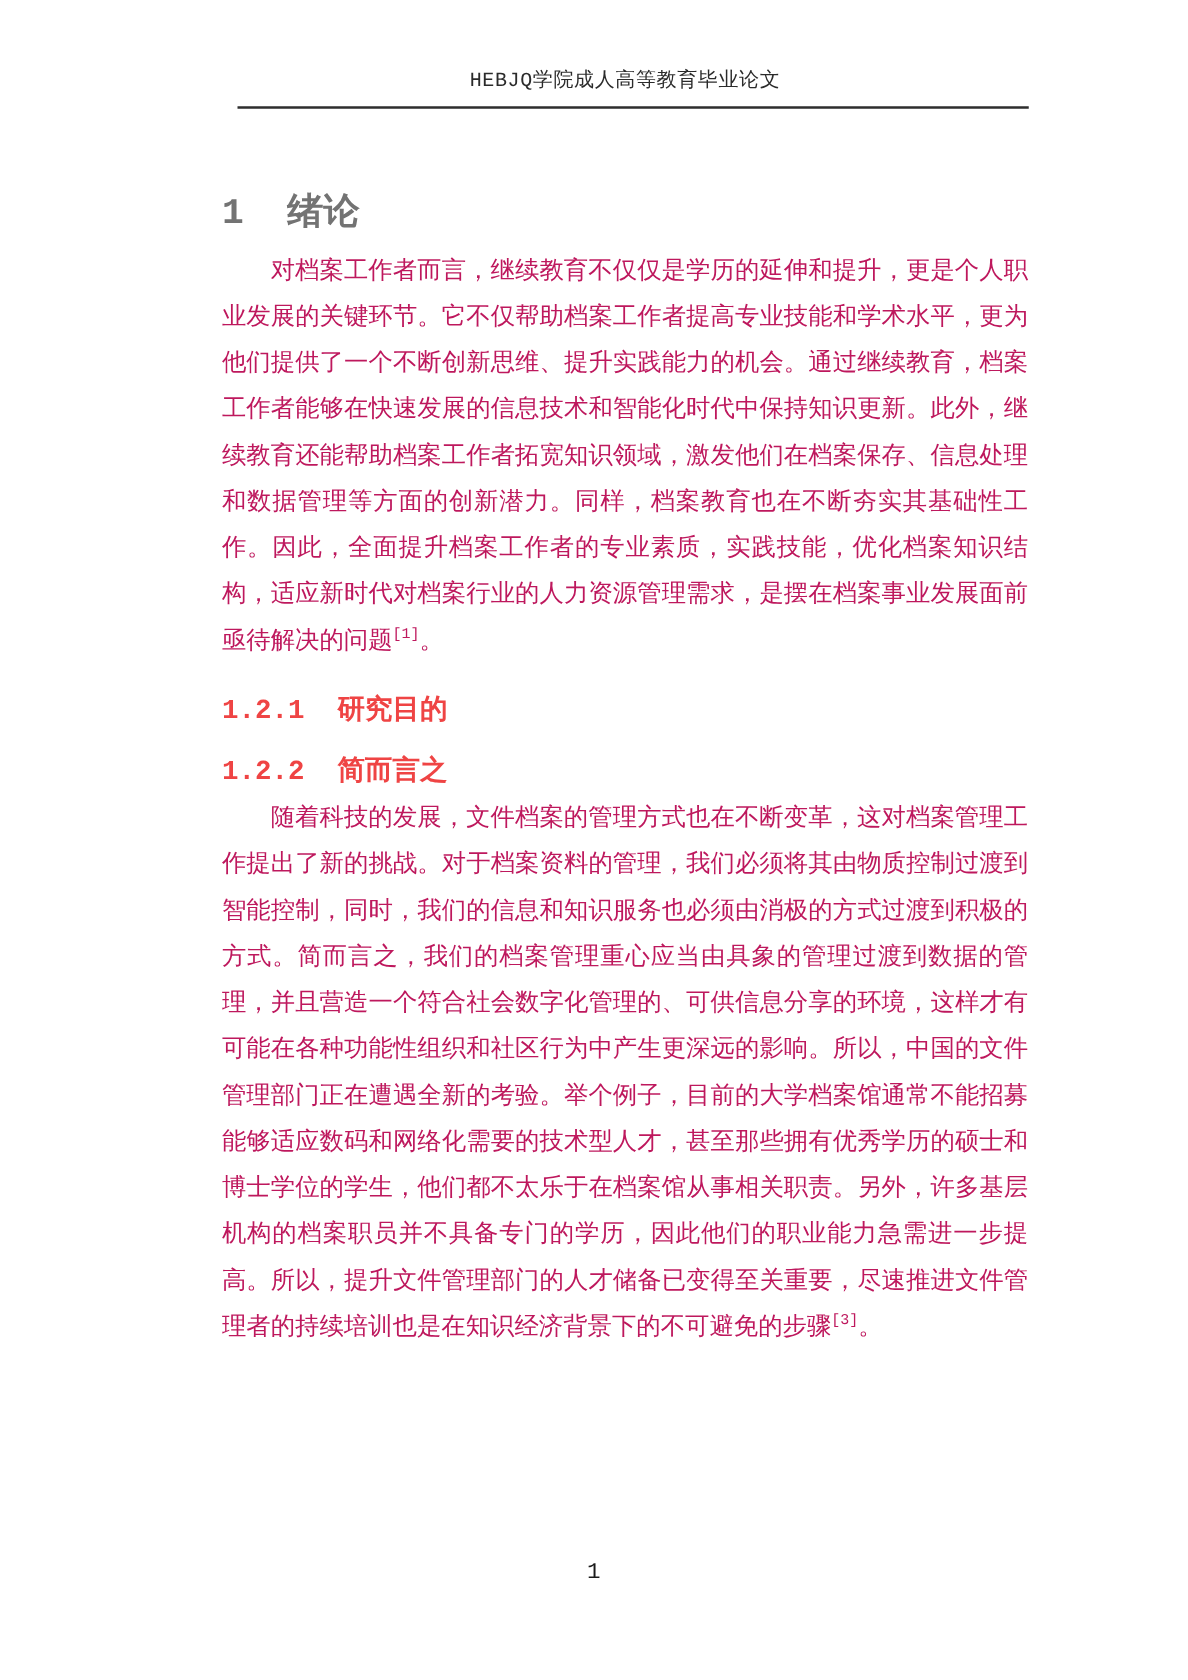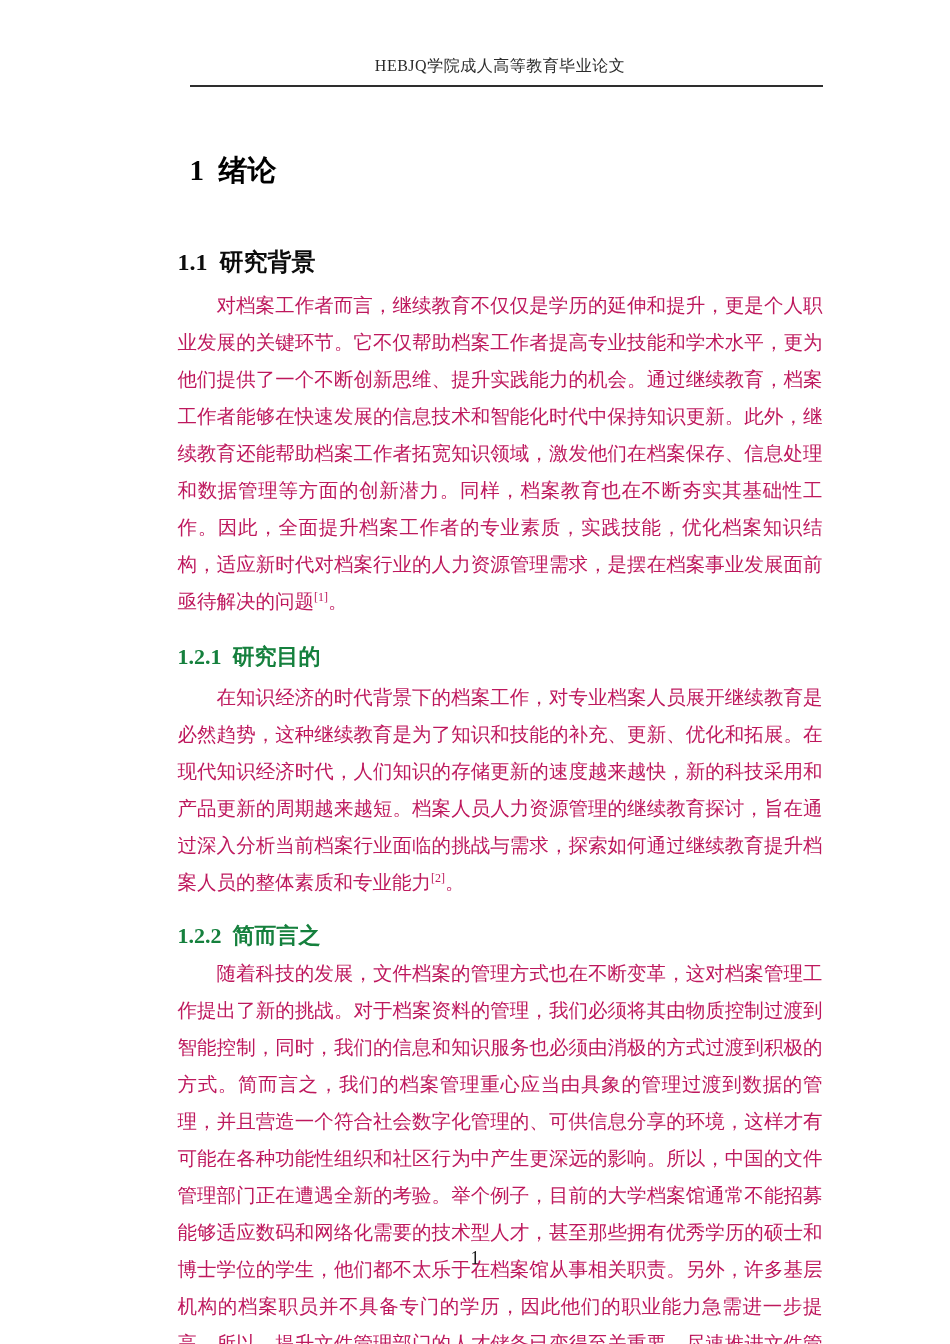--- a/index.html
+++ b/index.html
@@ -5,21 +5,21 @@
   html, body { margin: 0; padding: 0; background: #ffffff; }
   .page {
     position: relative;
     width: 795px;
     height: 1344px;
     margin: 0 auto;
     background: #ffffff;
     box-sizing: border-box;
     padding: 55px 50px 0 100px;
     overflow: hidden;
-    font-family: Liberation Serif, serif;
+    font-family: Liberation Mono, monospace;
     color: #111111;
   }
   .header-title {
     text-align: center;
     font-size: 16px;
     line-height: 21px;
     color: #2b2b2b;
     letter-spacing: 0.5px;
   }
   .header-rule {
@@ -27,38 +27,37 @@
     border: 0;
     border-bottom: 2px solid #2e2e2e;
     height: 0;
   }
   .chapter-title {
     margin-top: 64px;
     font-size: 29px;
     line-height: 39px;
     font-weight: bold;
     white-space: pre-wrap;
-    color: #000000;
-    margin-left: 12px;
+    color: #737373;
   }
   .sec-heading {
     font-size: 24px;
     line-height: 31px;
     font-weight: bold;
     white-space: pre-wrap;
     color: #0c0c0c;
   }
   .sec-heading.h11 { margin-top: 57px; }
   .sec-heading.h12 { margin-top: 8px; }
   .sub-heading {
     font-size: 22px;
     line-height: 29px;
     font-weight: bold;
     white-space: pre-wrap;
-    color: #15803d;
+    color: #ef4444;
   }
   .sub-heading.h121 { margin-top: 22px; }
   .sub-heading.h122 { margin-top: 20px; }
   .para {
     margin: 0;
     font-size: 19.5px;
     line-height: 37px;
     text-align: justify;
     text-indent: 2em;
     color: #be185d;
@@ -86,28 +85,26 @@
 </head>
 <body>
 
 <div class="page">
 
   <div class="header-title">HEBJQ学院成人高等教育毕业论文</div>
   <hr class="header-rule">
 
   <div class="chapter-title">1  绪论</div>
 
-  <div class="sec-heading h11">1.1  研究背景</div>
 
   <p class="para p1"><span>对档案工作者而言，继续教育不仅仅是学历的延伸和提升，更是个人职业发展的关键环节。它不仅帮助档案工作者提高专业技能和学术水平，更为他们提供了一个不断创新思维、提升实践能力的机会。通过继续教育，档案工作者能够在快速发展的信息技术和智能化时代中保持知识更新。此外，继续教育还能帮助档案工作者拓宽知识领域，激发他们在档案保存、信息处理和数据管理等方面的创新潜力。同样，档案教育也在不断夯实其基础性工作。因此，全面提升档案工作者的专业素质，实践技能，优化档案知识结构，适应新时代对档案行业的人力资源管理需求，是摆在档案事业发展面前亟待解决的问题</span><sup class="cite">[1]</sup><span>。</span></p>
 
 
   <div class="sub-heading h121">1.2.1  研究目的</div>
 
-  <p class="para p2"><span>在知识经济的时代背景下的档案工作，对专业档案人员展开继续教育是必然趋势，这种继续教育是为了知识和技能的补充、更新、优化和拓展。在现代知识经济时代，人们知识的存储更新的速度越来越快，新的科技采用和产品更新的周期越来越短。档案人员人力资源管理的继续教育探讨，旨在通过深入分析当前档案行业面临的挑战与需求，探索如何通过继续教育提升档案人员的整体素质和专业能力</span><sup class="cite">[2]</sup><span>。</span></p>
 
   <div class="sub-heading h122">1.2.2  简而言之</div>
 
   <p class="para p3"><span>随着科技的发展，文件档案的管理方式也在不断变革，这对档案管理工作提出了新的挑战。对于档案资料的管理，我们必须将其由物质控制过渡到智能控制，同时，我们的信息和知识服务也必须由消极的方式过渡到积极的方式。简而言之，我们的档案管理重心应当由具象的管理过渡到数据的管理，并且营造一个符合社会数字化管理的、可供信息分享的环境，这样才有可能在各种功能性组织和社区行为中产生更深远的影响。所以，中国的文件管理部门正在遭遇全新的考验。举个例子，目前的大学档案馆通常不能招募能够适应数码和网络化需要的技术型人才，甚至那些拥有优秀学历的硕士和博士学位的学生，他们都不太乐于在档案馆从事相关职责。另外，许多基层机构的档案职员并不具备专门的学历，因此他们的职业能力急需进一步提高。所以，提升文件管理部门的人才储备已变得至关重要，尽速推进文件管理者的持续培训也是在知识经济背景下的不可避免的步骤</span><sup class="cite">[3]</sup><span>。</span></p>
 
   <div class="page-number">1</div>
 
 </div>
 
 </body></html>

